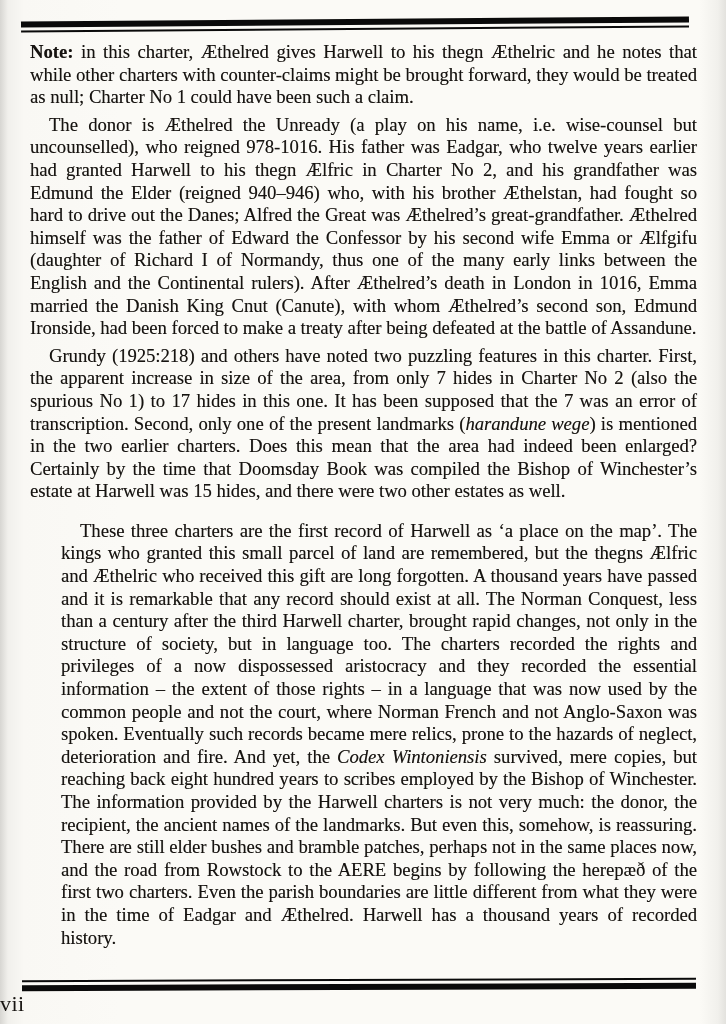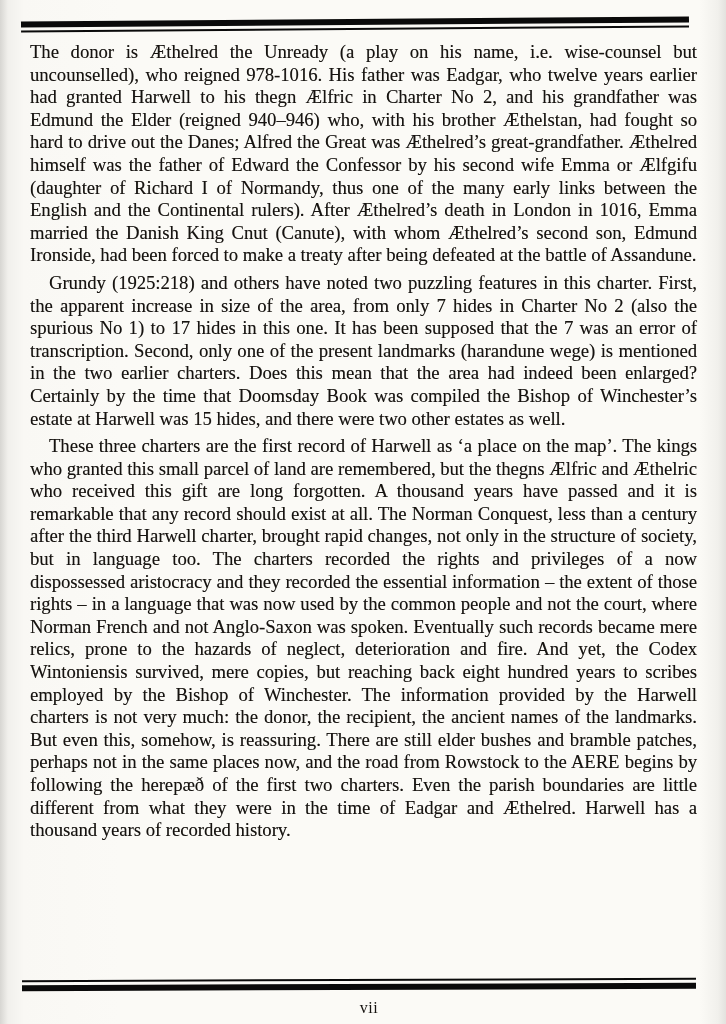--- a/index.html
+++ b/index.html
@@ -33,44 +33,43 @@
     font-size: 18.6px;
     line-height: 22.6px;
     text-align: justify;
     text-shadow: 0.25px 0.25px 0 rgba(22, 19, 16, 0.45);
   }
   .text-block p { margin: 5px 0 0 0; text-indent: 19px; }
   .text-block p:first-child { margin-top: 0; text-indent: 0; }
   .text-block p:nth-child(4) { margin-top: 17px; margin-left: 31px; }
 
   .seg-bold { font-weight: bold; }
-  .seg-italic { }
+  .seg-italic { font-style: italic; }
 
   .footer {
     position: absolute;
     bottom: 7px; left: 0; right: 0;
-    text-align: center;
-    font-size: 16px;
+    font-size: 22px;
     letter-spacing: 0.5px;
-    margin-left: 12px;
   }
 </style>
 </head>
 <body>
 
 <div class="page">
 
   <div class="rule rule-top">
     <div class="bar-thick"></div>
     <div class="bar-gap"></div>
     <div class="bar-thin"></div>
   </div>
 
   <main class="text-block">
     <div id="paragraphs">
+        <p><span class="seg-bold">Note:</span><span class="seg-normal"> in this charter, Æthelred gives Harwell to his thegn Æthelric and he notes that while other charters with counter-claims might be brought forward, they would be treated as null; Charter No 1 could have been such a claim.</span></p>
         <p><span class="seg-normal">The donor is Æthelred the Unready (a play on his name, i.e. wise-counsel but uncounselled), who reigned 978-1016. His father was Eadgar, who twelve years earlier had granted Harwell to his thegn Ælfric in Charter No 2, and his grandfather was Edmund the Elder (reigned 940–946) who, with his brother Æthelstan, had fought so hard to drive out the Danes; Alfred the Great was Æthelred’s great-grandfather. Æthelred himself was the father of Edward the Confessor by his second wife Emma or Ælfgifu (daughter of Richard I of Normandy, thus one of the many early links between the English and the Continental rulers). After Æthelred’s death in London in 1016, Emma married the Danish King Cnut (Canute), with whom Æthelred’s second son, Edmund Ironside, had been forced to make a treaty after being defeated at the battle of Assandune.</span></p>
         <p><span class="seg-normal">Grundy (1925:218) and others have noted two puzzling features in this charter. First, the apparent increase in size of the area, from only 7 hides in Charter No 2 (also the spurious No 1) to 17 hides in this one. It has been supposed that the 7 was an error of transcription. Second, only one of the present landmarks (</span><span class="seg-italic">harandune wege</span><span class="seg-normal">) is mentioned in the two earlier charters. Does this mean that the area had indeed been enlarged? Certainly by the time that Doomsday Book was compiled the Bishop of Winchester’s estate at Harwell was 15 hides, and there were two other estates as well.</span></p>
         <p><span class="seg-normal">These three charters are the first record of Harwell as ‘a place on the map’. The kings who granted this small parcel of land are remembered, but the thegns Ælfric and Æthelric who received this gift are long forgotten. A thousand years have passed and it is remarkable that any record should exist at all. The Norman Conquest, less than a century after the third Harwell charter, brought rapid changes, not only in the structure of society, but in language too. The charters recorded the rights and privileges of a now dispossessed aristocracy and they recorded the essential information – the extent of those rights – in a language that was now used by the common people and not the court, where Norman French and not Anglo-Saxon was spoken. Eventually such records became mere relics, prone to the hazards of neglect, deterioration and fire. And yet, the </span><span class="seg-italic">Codex Wintoniensis</span><span class="seg-normal"> survived, mere copies, but reaching back eight hundred years to scribes employed by the Bishop of Winchester. The information provided by the Harwell charters is not very much: the donor, the recipient, the ancient names of the landmarks. But even this, somehow, is reassuring. There are still elder bushes and bramble patches, perhaps not in the same places now, and the road from Rowstock to the AERE begins by following the herepæð of the first two charters. Even the parish boundaries are little different from what they were in the time of Eadgar and Æthelred. Harwell has a thousand years of recorded history.</span></p>
       </div>
   </main>
 
   <div class="rule rule-bottom">
     <div class="bar-thin"></div>
     <div class="bar-gap"></div>
     <div class="bar-thick"></div>

